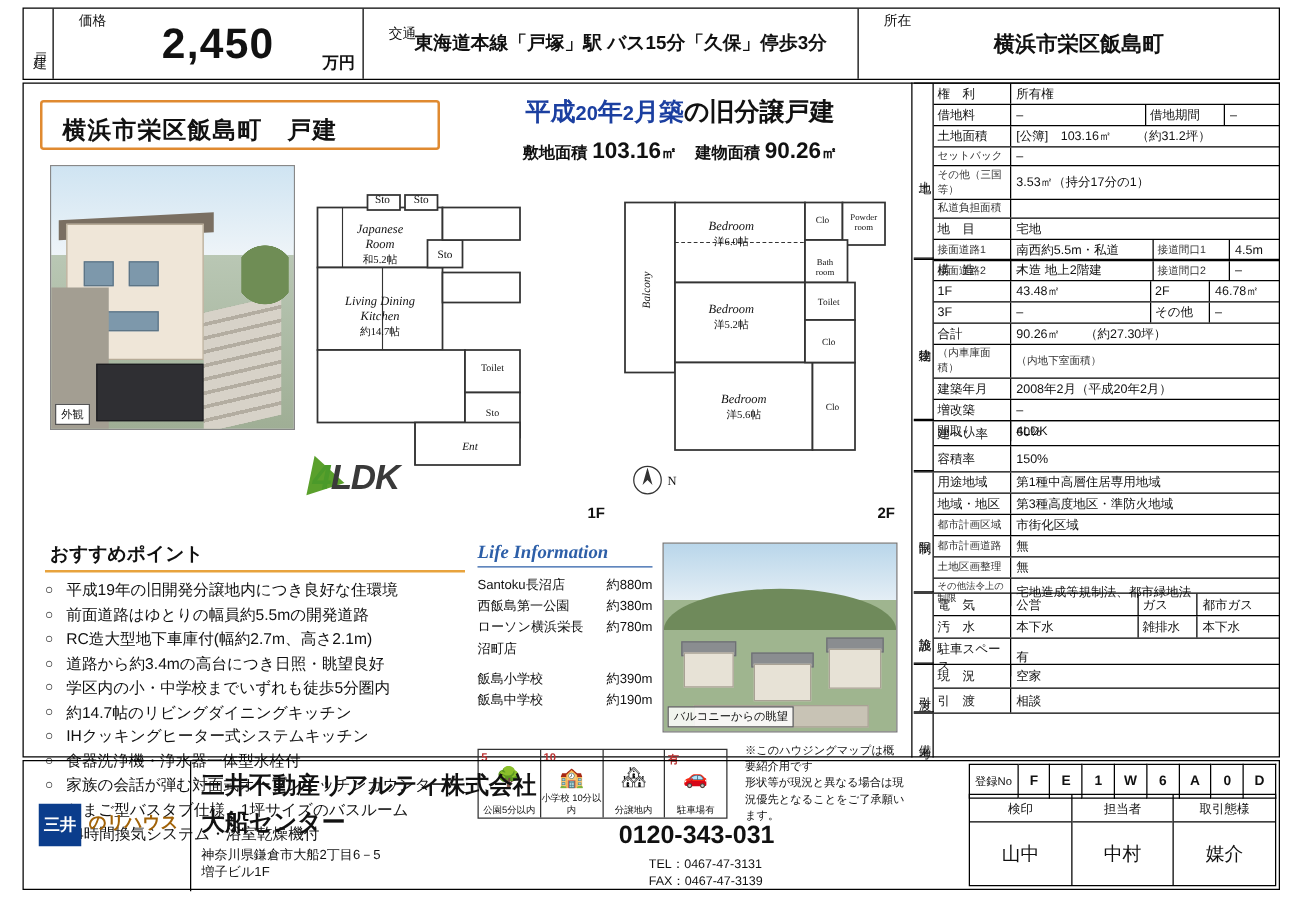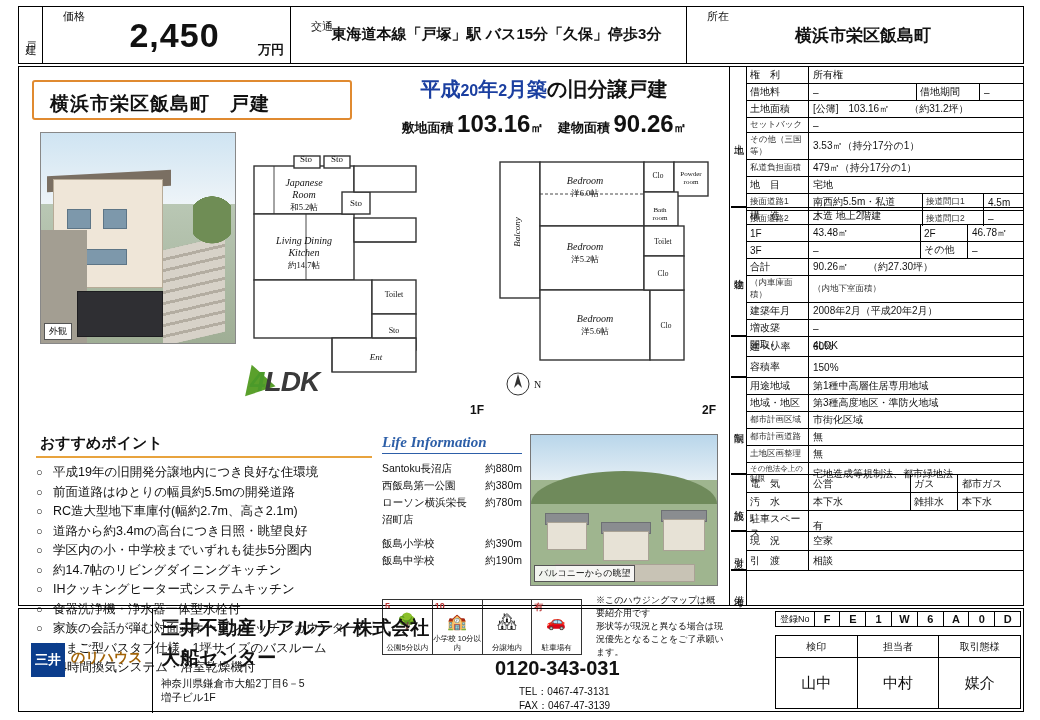--- a/index.html
+++ b/index.html
@@ -39,21 +39,21 @@
   
   #title-box { position:absolute; left:14px; top:14px; width:320px; height:40px; border:2px solid #e08a30; border-radius:3px; background:#fff; }
   #title-box .t { font-size:19px; font-weight:bold; letter-spacing:1px; padding:9px 0 0 16px; }
 
   
   #build-head { position:absolute; left:352px; top:10px; width:348px; text-align:center; }
   #build-head .l1 { font-size:20px; font-weight:bold; color:#1b3fa0; letter-spacing:0px; }
   #build-head .l1 .big { font-size:16px; }
   #build-head .l1 .blk { color:#111; }
   #build-head .l2 { margin-top:7px; font-size:13px; font-weight:bold; }
-  #build-head .l2 .num { font-size:24px; }
+  #build-head .l2 .num { font-size:18px; }
 
   
   #photo-ext { position:absolute; left:22px; top:66px; width:196px; height:212px; border:1px solid #888; overflow:hidden;
     background:linear-gradient(#b9d4e8 0%, #cfe2ef 28%, #b9c7b4 34%, #9fae95 100%); }
   .ph-sky { position:absolute; left:0; top:0; width:100%; height:34%; background:linear-gradient(#cfe4f2,#eef4f8); }
   .ph-house { position:absolute; left:12px; top:22%; width:110px; height:52%; background:#efe6d8; border:1px solid #b7ab97; }
   .ph-roof { position:absolute; left:6px; top:19%; width:124px; height:16px; background:#7a6f62; transform:skewY(-3deg); }
   .ph-win { position:absolute; background:#7d98ab; border:1px solid #5d7586; }
   .ph-garage { position:absolute; left:36px; bottom:6px; width:86px; height:46px; background:#2f2f33; border:1px solid #1d1d20; }
   .ph-wall { position:absolute; left:0; bottom:0; width:46px; height:54%; background:#a39e92; }
@@ -127,21 +127,21 @@
   #logo-cell .mark { position:absolute; left:12px; top:34px; width:34px; height:34px; background:#0b3d8c; color:#fff; font-size:13px; font-weight:bold; display:flex; align-items:center; justify-content:center; }
   #logo-cell .nm { position:absolute; left:52px; top:40px; font-size:14px; font-weight:bold; color:#a16207;font-family:Liberation Serif, serif; }
   #comp { position:absolute; left:142px; top:6px; }
   #comp .c1 { font-size:19px; font-weight:bold; }
   #comp .c2 { font-size:19px; font-weight:bold; margin-top:4px; }
   #comp .c3 { font-size:10.5px; margin-top:6px; }
   #comp .c4 { font-size:10.5px; }
   #tel { position:absolute; left:476px; top:48px; font-size:20px; font-weight:bold; }
   #telsub { position:absolute; left:500px; top:76px; font-size:10px; line-height:14px; }
   #lic { position:absolute; left:664px; top:44px; font-size:10px; line-height:15px; }
-  #regno { position:absolute; right:2px; top:2px; width:246px; height:16px; display:flex; }
+  #regno { position:absolute; right:2px; top:2px; width:246px; height:28px; display:flex; }
   #regno .c { width:26px; border:1px solid #000; border-left:none; font-size:11px; display:flex; align-items:center; justify-content:center; font-weight:bold; }
   #regno .cap { width:40px; font-size:9px; display:flex; align-items:center; justify-content:center; border:1px solid #000; }
   #stamp { position:absolute; right:2px; top:26px; width:246px; height:74px; border:1px solid #000; display:flex; }
   #stamp .col { flex:1; border-right:1px solid #000; position:relative; }
   #stamp .col:last-child { border-right:none; }
   #stamp .h { height:22px; border-bottom:1px solid #000; font-size:10px; display:flex; align-items:center; justify-content:center; }
   #stamp .b { height:51px; font-size:15px; display:flex; align-items:center; justify-content:center; }
 </style>
 </head>
 <body>
@@ -403,21 +403,20 @@
           <div class="rrow">
               <div class="rk sub">セットバック</div>
               <div class="rv">–</div>
             </div>
           <div class="rrow">
               <div class="rk sub">その他（三国等）</div>
               <div class="rv">3.53㎡（持分17分の1）</div>
             </div>
           <div class="rrow">
               <div class="rk sub">私道負担面積</div>
-              <div class="rv">479㎡（持分17分の1）</div>
             </div>
           <div class="rrow">
               <div class="rk">地　目</div>
               <div class="rv">宅地</div>
             </div>
           <div class="rrow">
               <div class="rk sub">接面道路1</div>
               <div class="rv">南西約5.5m・私道</div>
               <div class="rk rv2 sub" style="width:62px">接道間口1</div>
               <div class="rv" style="flex:0 0 40px">4.5m</div>

